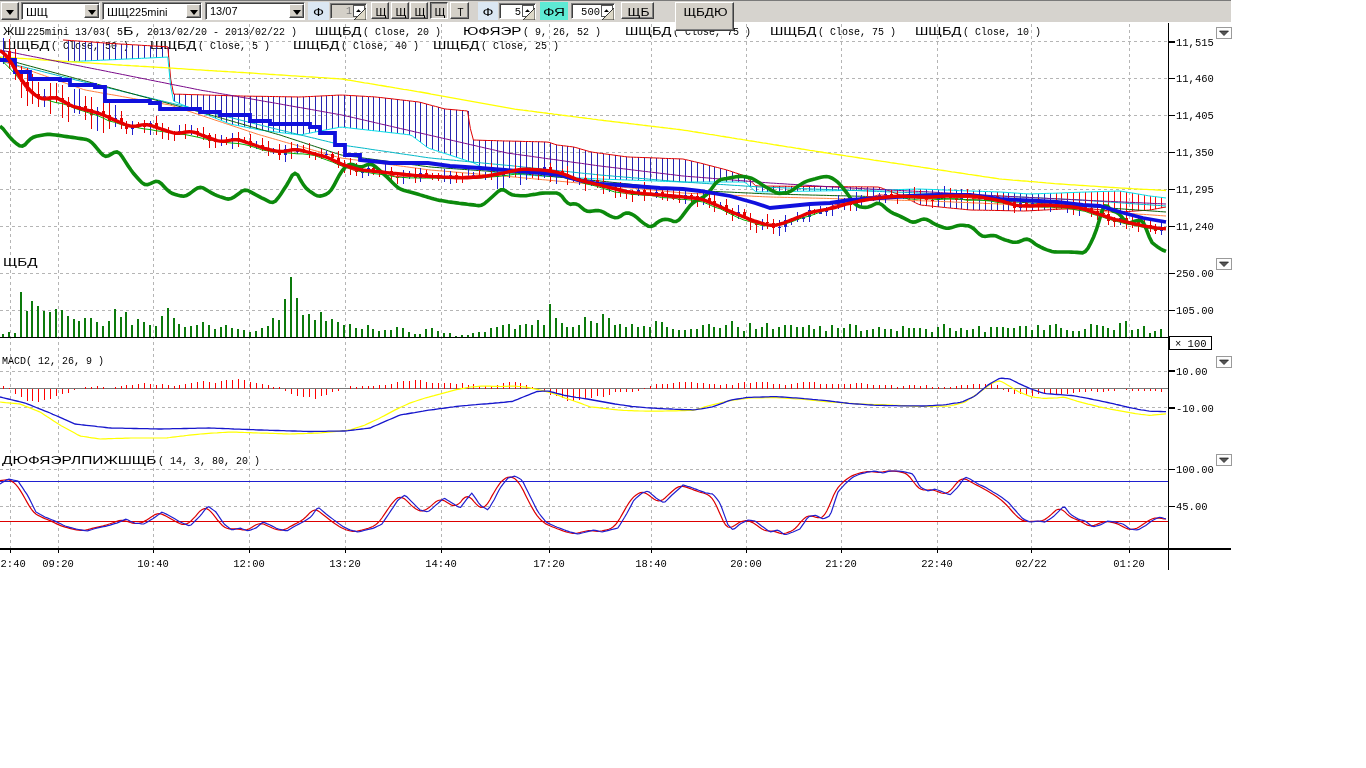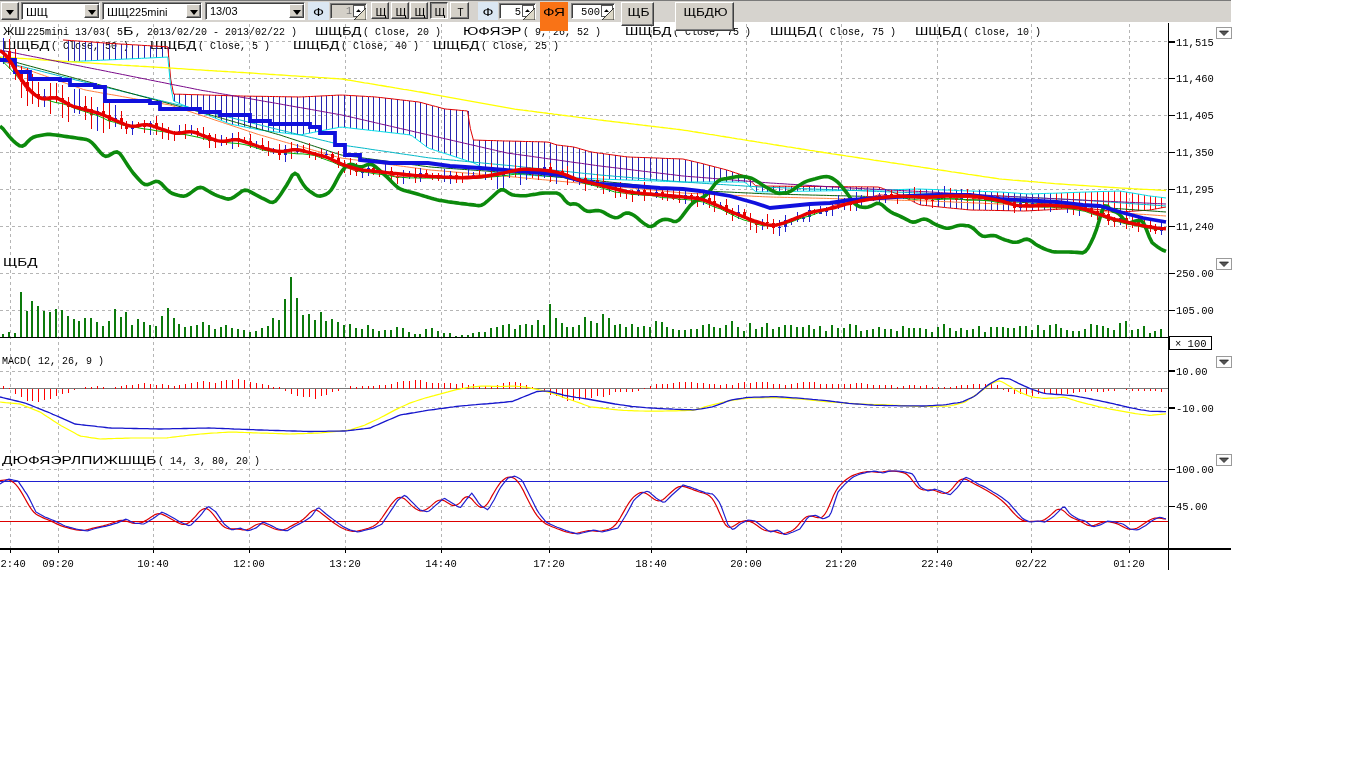--- a/index.html
+++ b/index.html
@@ -1140,21 +1140,21 @@
 <div style="position:absolute;left:102px;top:2px;width:100px;height:18px;background:#fff;border:1px solid;border-color:#808080 #fff #fff #808080;box-shadow:inset 1px 1px 0 #404040;">
     <svg width="100" height="16" style="position:absolute;left:0;top:0">
       <text x="4" y="12.5" font-family="Liberation Sans" font-size="11px" textLength="22" lengthAdjust="spacingAndGlyphs">ШЩ</text>
       <text x="26" y="12.5" font-family="Liberation Sans" font-size="11px">225mini</text>
     </svg>
     <div style="position:absolute;left:83px;top:1px;width:15px;height:14px;background:#d4d0c8;border:1px solid;border-color:#fff #404040 #404040 #fff;box-shadow:inset -1px -1px 0 #808080;">
       <div style="position:absolute;left:2.5px;top:5.0px;width:0;height:0;border-left:4px solid transparent;border-right:4px solid transparent;border-top:5px solid #000"></div>
     </div>
   </div>
 <div style="position:absolute;left:205px;top:2px;width:100px;height:18px;background:#fff;border:1px solid;border-color:#808080 #fff #fff #808080;box-shadow:inset 1px 1px 0 #404040;">
-    <div style="position:absolute;left:4px;top:2px;font-family:'Liberation Sans';font-size:11px;color:#000">13/03</div>
+    <div style="position:absolute;left:4px;top:2px;font-family:'Liberation Sans';font-size:11px;color:#000">13/07</div>
     <div style="position:absolute;left:83px;top:1px;width:15px;height:14px;background:#d4d0c8;border:1px solid;border-color:#fff #404040 #404040 #fff;box-shadow:inset -1px -1px 0 #808080;">
       <div style="position:absolute;left:2.5px;top:5.0px;width:0;height:0;border-left:4px solid transparent;border-right:4px solid transparent;border-top:5px solid #000"></div>
     </div>
   </div>
 <div style="position:absolute;left:308px;top:2px;width:21px;height:18px;background:#dbe7f3"><svg width="21" height="18">
       <text x="5.0" y="14" font-family="Liberation Sans" font-size="11px" textLength="11" lengthAdjust="spacingAndGlyphs">Ф</text>
     </svg></div>
 <div style="position:absolute;left:330px;top:3px;width:37px;height:16px;background:#d4d0c8;border:1px solid;border-color:#808080 #fff #fff #808080;box-shadow:inset 1px 1px 0 #404040;">
     <div style="position:absolute;right:14px;top:2px;font-family:'Liberation Mono';font-size:10px;color:#7d7d7d">1</div>
     <div style="position:absolute;right:1px;top:1px;width:12px;height:12px;background:#fff;border:1px solid #555"><svg width="12" height="12">
@@ -1180,27 +1180,27 @@
 <div style="position:absolute;left:478px;top:2px;width:20px;height:18px;background:#dbe7f3"><svg width="20" height="18">
       <text x="4.5" y="14" font-family="Liberation Sans" font-size="11px" textLength="11" lengthAdjust="spacingAndGlyphs">Ф</text>
     </svg></div>
 <div style="position:absolute;left:499px;top:3px;width:37px;height:16px;background:#fff;border:1px solid;border-color:#808080 #fff #fff #808080;box-shadow:inset 1px 1px 0 #404040;">
     <div style="position:absolute;right:14px;top:2px;font-family:'Liberation Mono';font-size:10.5px">5</div>
     <div style="position:absolute;right:1px;top:1px;width:12px;height:12px;background:#fff;border:1px solid #555"><svg width="12" height="12">
         <path d="M0,12 L12,0 L12,12 Z" fill="#ded9c8" stroke="#333" stroke-width="1"></path>
         <path d="M2,4 L7,4 L4.5,1.2 Z" fill="#000"></path>
       </svg></div>
   </div>
-<div style="position:absolute;left:540px;top:2px;width:28px;height:29px;background:#f97316"><svg width="28" height="18">
+<div style="position:absolute;left:540px;top:2px;width:28px;height:18px;background:#5eead4"><svg width="28" height="18">
       <text x="3.0" y="14" font-family="Liberation Sans" font-size="11px" textLength="22" lengthAdjust="spacingAndGlyphs">ФЯ</text>
     </svg></div>
 <div style="position:absolute;left:571px;top:3px;width:44px;height:16px;background:#fff;border:1px solid;border-color:#808080 #fff #fff #808080;box-shadow:inset 1px 1px 0 #404040;">
     <div style="position:absolute;right:14px;top:2px;font-family:'Liberation Mono';font-size:10.5px">500</div>
     <div style="position:absolute;right:1px;top:1px;width:12px;height:12px;background:#fff;border:1px solid #555"><svg width="12" height="12">
         <path d="M0,12 L12,0 L12,12 Z" fill="#ded9c8" stroke="#333" stroke-width="1"></path>
         <path d="M2,4 L7,4 L4.5,1.2 Z" fill="#000"></path>
       </svg></div>
   </div>
-<div style="position:absolute;left:621px;top:2px;width:33px;height:24px;background:#d4d0c8;border:1px solid;border-color:#fff #404040 #404040 #fff;box-shadow:inset -1px -1px 0 #808080;"><svg width="33" height="17">
+<div style="position:absolute;left:621px;top:2px;width:33px;height:17px;background:#d4d0c8;border:1px solid;border-color:#fff #404040 #404040 #fff;box-shadow:inset -1px -1px 0 #808080;"><svg width="33" height="17">
       <text x="5.5" y="13" font-family="Liberation Sans" font-size="11px" textLength="22" lengthAdjust="spacingAndGlyphs">ЩБ</text>
     </svg></div>
 <div style="position:absolute;left:675px;top:2px;width:59px;height:29px;background:#d4d0c8;border:1px solid;border-color:#fff #404040 #404040 #fff;box-shadow:inset -1px -1px 0 #808080;"><svg width="59" height="17">
       <text x="7.5" y="13" font-family="Liberation Sans" font-size="11px" textLength="44" lengthAdjust="spacingAndGlyphs">ЩБДЮ</text>
     </svg></div>
 </body></html>

